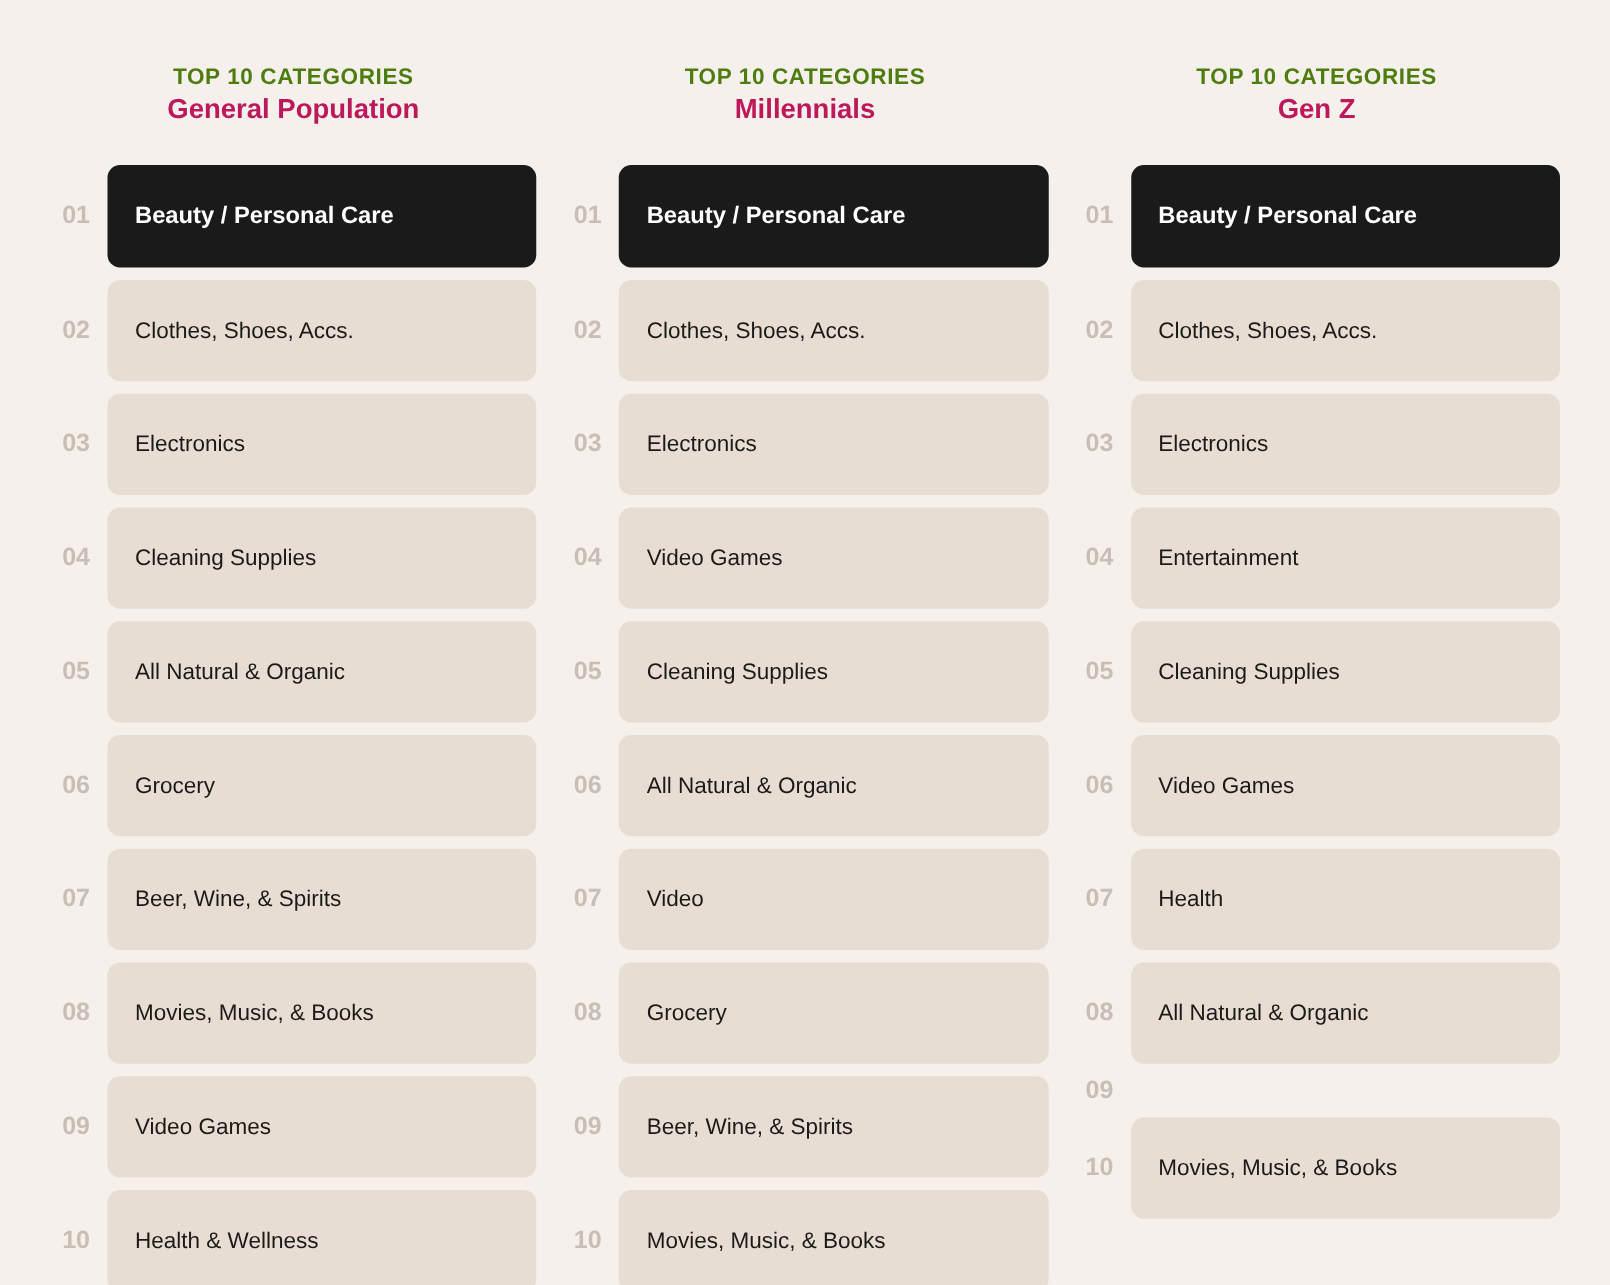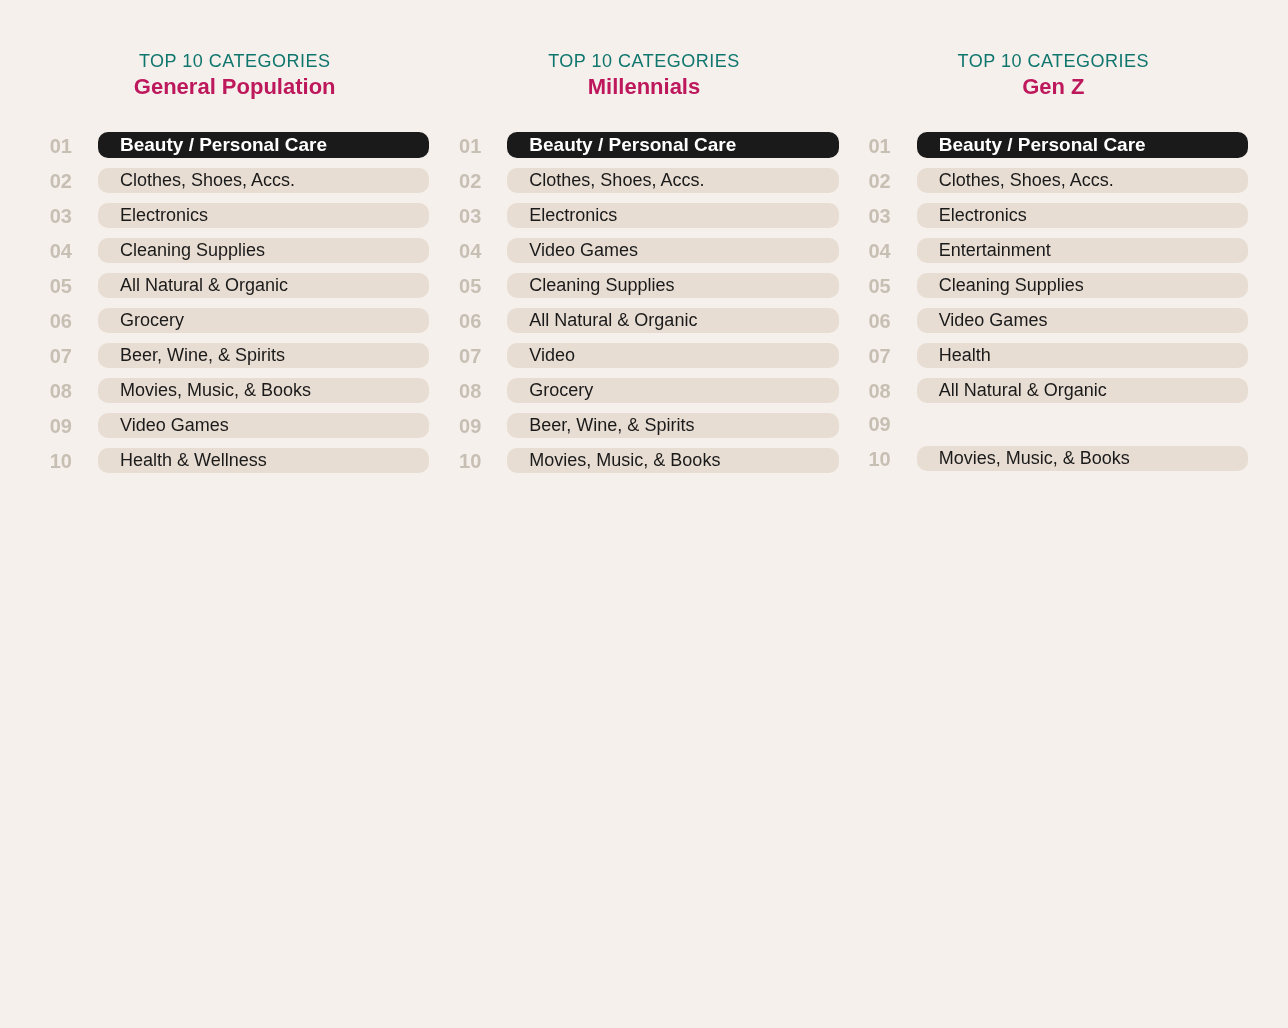--- a/index.html
+++ b/index.html
@@ -24,59 +24,59 @@
       flex-direction: column;
     }
 
     .column-header {
       text-align: center;
       padding: 20px 10px 30px;
     }
 
     .column-header .top-label {
       font-size: 18px;
-      font-weight: 400;
-      color: #0f766e;
+      font-weight: 700;
+      color: #4d7c0f;
       text-transform: uppercase;
       letter-spacing: 0.5px;
       line-height: 1.3;
     }
 
     .column-header .sub-label {
       font-size: 22px;
       font-weight: 700;
       color: #be185d;
       line-height: 1.3;
     }
 
     .category-list {
       display: flex;
       flex-direction: column;
       gap: 10px;
     }
 
     .category-row {
       display: flex;
-      align-items: flex-end;
-      gap: 26px;
+      align-items: center;
+      gap: 14px;
     }
 
     .rank-number {
       font-size: 20px;
       font-weight: 700;
       color: #c8bfb4;
       min-width: 32px;
       text-align: right;
     }
 
     .category-item {
       flex: 1;
       background-color: #e8ddd3;
       border-radius: 10px;
-      padding: 2px 22px;
+      padding: 30px 22px;
       font-size: 18px;
       font-weight: 500;
       color: #1a1a1a;
     }
 
     .category-item.highlighted {
       background-color: #1a1a1a;
       color: #ffffff;
       font-weight: 700;
       font-size: 19px;

